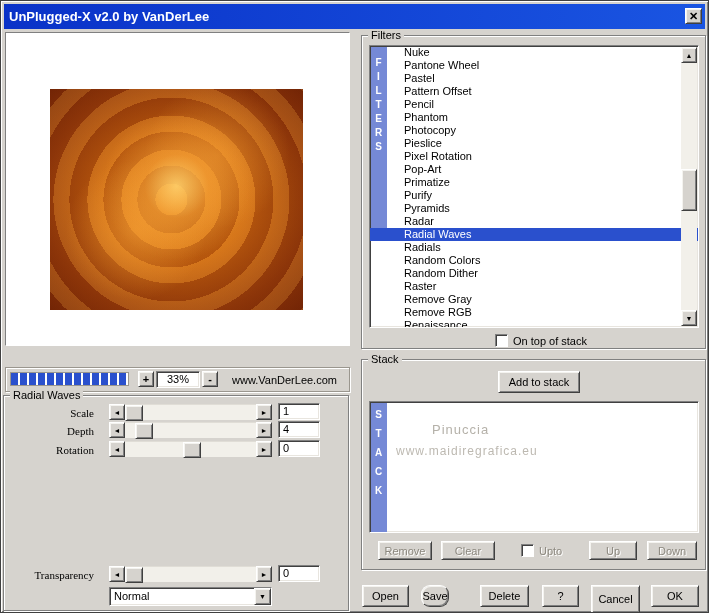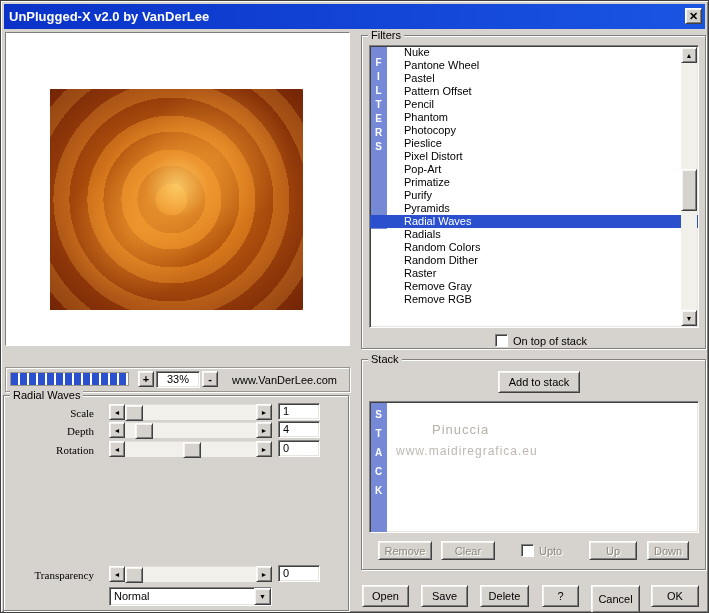--- a/index.html
+++ b/index.html
@@ -265,32 +265,34 @@
       <span>FILTERS</span>
     </div>
     <div class="li">Nuke</div>
     <div class="li">Pantone Wheel</div>
     <div class="li">Pastel</div>
     <div class="li">Pattern Offset</div>
     <div class="li">Pencil</div>
     <div class="li">Phantom</div>
     <div class="li">Photocopy</div>
     <div class="li">Pieslice</div>
-    <div class="li">Pixel Distort</div>
+    <div class="li">Pixel Rotation</div>
     <div class="li">Pop-Art</div>
     <div class="li">Primatize</div>
     <div class="li">Purify</div>
     <div class="li">Pyramids</div>
+    <div class="li">Radar</div>
     <div class="li sel">Radial Waves</div>
     <div class="li">Radials</div>
     <div class="li">Random Colors</div>
     <div class="li">Random Dither</div>
     <div class="li">Raster</div>
     <div class="li">Remove Gray</div>
     <div class="li">Remove RGB</div>
+    <div class="li">Renaissance</div>
     <div class="vscroll">
       <div class="vs-btn btnface" style="top:0;">
           <span class="arrow">▲</span>
         </div>
       <div class="vs-thumb"></div>
       <div class="vs-btn btnface" style="bottom:0; top:auto;">
           <span class="arrow">▼</span>
         </div>
     </div>
   </div>
@@ -318,28 +320,28 @@
     <span>Remove</span>
   </button>
   <button class="btn disabled" style="left:440px; top:540px; width:54px; height:19px;">
     <span>Clear</span>
   </button>
   <span class="checkbox" style="left:520px; top:543px;"></span>
   <span class="cb-label disabled" style="left:538px; top:544px;text-align:right;">Upto</span>
   <button class="btn disabled" style="left:588px; top:540px; width:48px; height:19px;">
     <span>Up</span>
   </button>
-  <button class="btn disabled" style="left:646px; top:540px; width:42px; height:19px;">
+  <button class="btn disabled" style="left:646px; top:540px; width:50px; height:19px;">
     <span>Down</span>
   </button>
 
   <button class="btn" style="left:361px; top:584px; width:47px; height:22px;">
     <span>Open</span>
   </button>
-  <button class="btn" style="left:420px; top:584px; width:47px; height:22px;">
+  <button class="btn" style="left:420px; top:584px; width:28px; height:22px;border-radius:9px;">
     <span>Save</span>
   </button>
   <button class="btn" style="left:479px; top:584px; width:49px; height:22px;">
     <span>Delete</span>
   </button>
   <button class="btn" style="left:541px; top:584px; width:37px; height:22px;">
     <span>?</span>
   </button>
   <button class="btn" style="left:590px; top:584px; width:49px; height:28px;">
     <span>Cancel</span>

